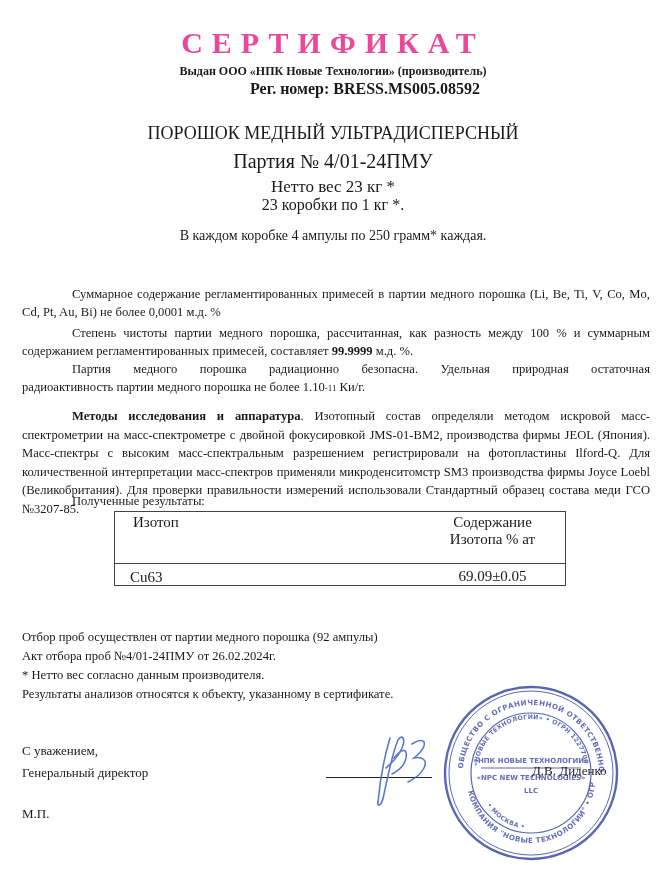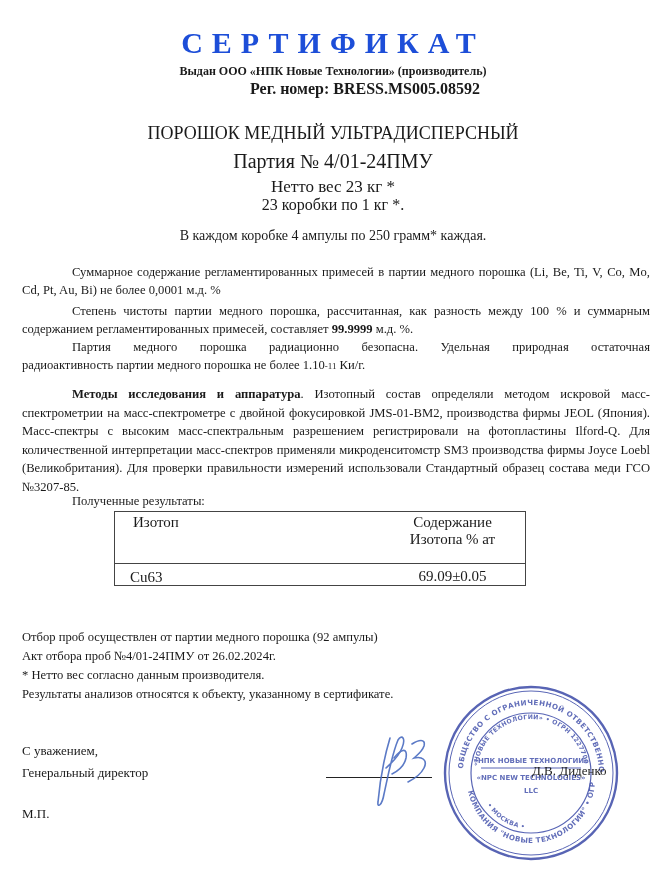--- a/index.html
+++ b/index.html
@@ -1,36 +1,36 @@
 <!DOCTYPE html>
 <html><head>
 <meta charset="utf-8">
 <style>
   html, body { margin: 0; padding: 0; background: #ffffff; }
   body { width: 666px; height: 891px; position: relative; overflow: hidden;
          font-family: "Liberation Serif", "DejaVu Serif", serif; color: #1a1a1a; }
   .abs { position: absolute; }
   .center { left: 0; width: 666px; text-align: center; }
-  .title { top: 26px; font-size: 30px; font-weight: bold; letter-spacing: 9px; color: #1d4ed8; }
+  .title { top: 26px; font-size: 30px; font-weight: bold; letter-spacing: 9px; color: #ec4899; }
   .issuer { top: 64px; font-size: 12px; font-weight: bold; }
   .reg { top: 80px; font-size: 16px; font-weight: bold; margin-left: 32px; }
   .product { top: 123px; font-size: 18px; }
   .batch { top: 150px; font-size: 20px; }
   .netto { top: 177px; font-size: 17px; }
   .boxes { top: 196px; font-size: 16px; }
   .ampoules { top: 228px; font-size: 14px; }
-  .para { left: 22px; width: 628px; font-size: 12.6px; line-height: 18px; text-align: justify; }
+  .para { left: 22px; width: 628px; font-size: 12.6px; line-height: 18px; text-align: justify; margin-top: 22px; }
   .para .ind { display: inline-block; width: 50px; }
   .p1 { top: 263px; }
   .p2 { top: 302px; }
   .p3 { top: 338px; text-align-last: left; }
   .p3 .spread { display: block; text-align: justify; text-align-last: justify; }
   .p4 { top: 385px; line-height: 18.5px; }
   .results-label { top: 494px; left: 72px; font-size: 12.6px; }
-  table.iso { position: absolute; left: 114px; top: 511px; width: 412px;
+  table.iso { position: absolute; left: 114px; top: 511px; width: 452px;
               border-collapse: collapse; border: 1px solid #444; font-size: 15px; }
   table.iso td { vertical-align: top; padding: 0; }
   table.iso tr.head td { border-bottom: 1px solid #444; height: 49px; padding-top: 2px; }
   table.iso tr.head td.c1 { padding-left: 18px; }
   table.iso td.c2 { width: 145px; text-align: center; }
   table.iso tr.row td.c1 { padding-left: 15px; line-height: 16px; }
   table.iso tr.row td.c2 { line-height: 15px; }
   table.iso tr.row.first td { padding-top: 5px; }
   table.iso tr.row.last td { padding-bottom: 2px; }
   .foot { left: 22px; font-size: 12.6px; line-height: 19px; }

